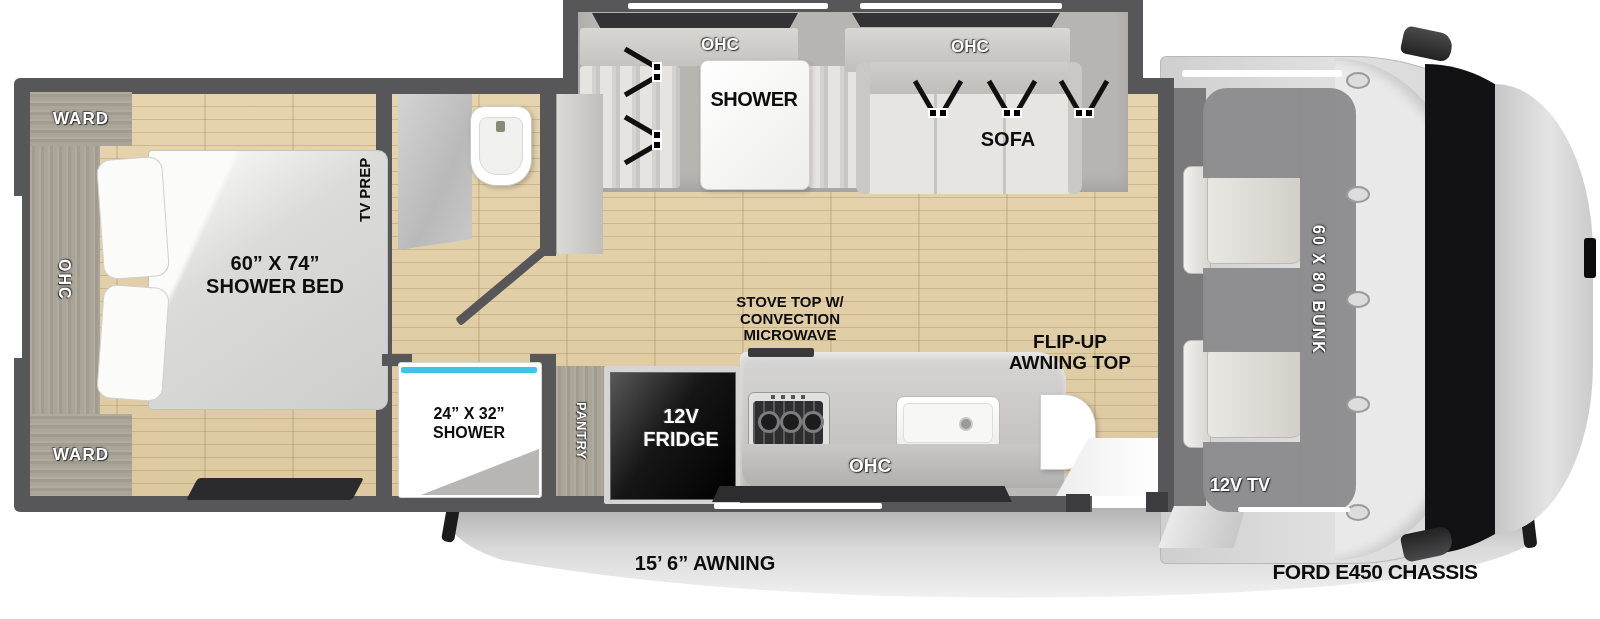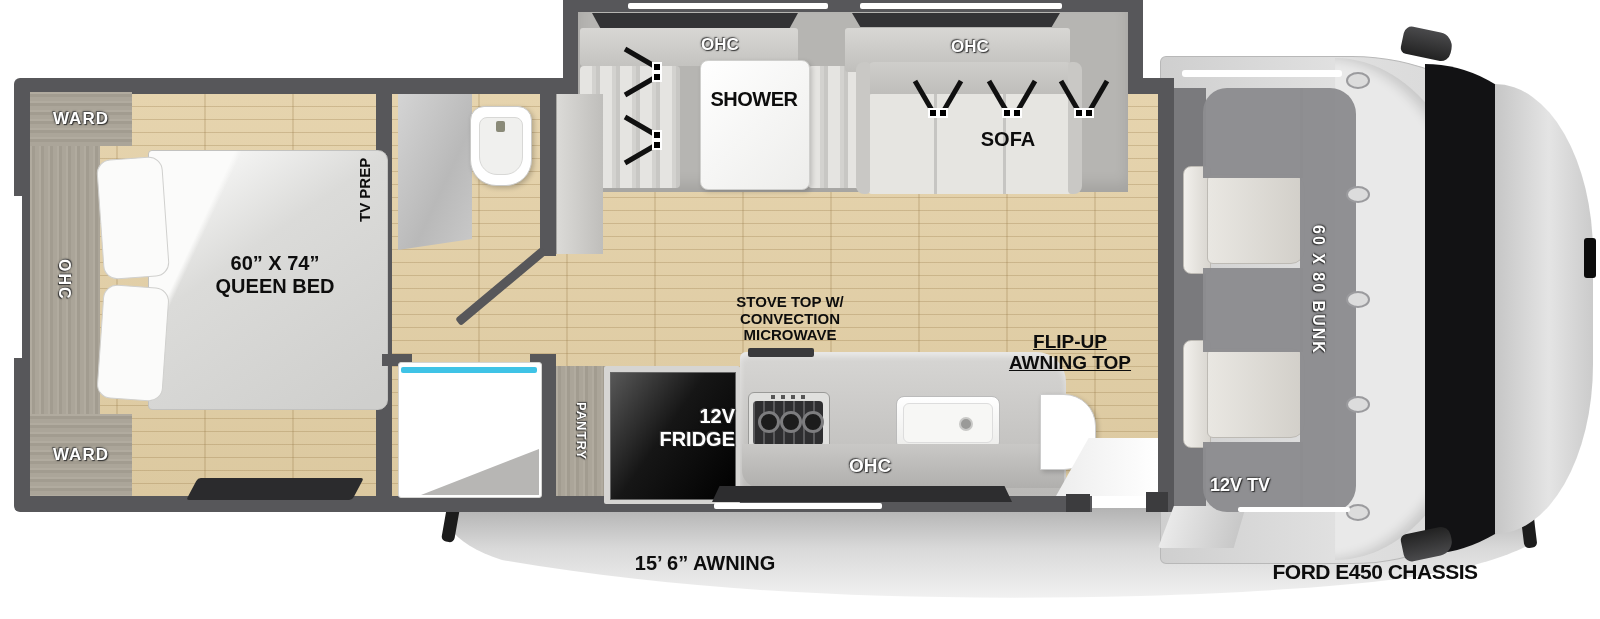--- a/index.html
+++ b/index.html
@@ -64,21 +64,21 @@
     <span>WARD</span>
   </div>
 
   <div class="abs" style="left:148px;top:150px;width:238px;height:258px;background:linear-gradient(145deg,#f2f2f1 16%,#dbdbd9 40%,#cfcfcd 95%);border:1px solid #c2c2c0;border-radius:4px 10px 10px 4px;">
     <div class="abs" style="left:0;top:0;width:100%;height:100%;background:linear-gradient(115deg,#fbfbfa 0 24%,rgba(255,255,255,0) 26%);border-radius:4px 10px 10px 4px;"></div>
   </div>
   <div class="abs" style="left:100px;top:158px;width:64px;height:118px;background:#fbfbfa;border:1px solid #d0d0ce;border-radius:14px;transform:rotate(-4deg);"></div>
   <div class="abs" style="left:100px;top:286px;width:64px;height:112px;background:#fbfbfa;border:1px solid #d0d0ce;border-radius:14px;transform:rotate(4deg);"></div>
   <div class="abs blabel" style="left:175px;top:252px;width:200px;font-size:20px;line-height:1.15;text-align:center;">
     <div>60” X 74”</div>
-    <div>QUEEN BED</div>
+    <div>SHOWER BED</div>
   </div>
   <div class="abs" style="left:192px;top:478px;width:166px;height:22px;background:#2b2b2d;border-radius:3px;transform:skewX(-28deg);"></div>
   <div class="abs vtext vflip blabel" style="left:350px;top:140px;width:28px;height:100px;font-size:15px;">TV PREP</div>
 
   <div class="abs wood" style="left:392px;top:94px;width:766px;height:402px;"></div>
   <div class="wall" style="left:382px;top:78px;width:196px;height:16px;"></div>
   <div class="wall" style="left:1128px;top:78px;width:46px;height:16px;"></div>
   <div class="wall" style="left:1158px;top:78px;width:16px;height:434px;"></div>
   <div class="wall" style="left:382px;top:496px;width:710px;height:16px;"></div>
   <div class="wall" style="left:1146px;top:496px;width:28px;height:16px;"></div>
@@ -146,27 +146,31 @@
   <div class="wall" style="left:458px;top:318px;width:112px;height:9px;border-radius:3px;transform-origin:left center;transform:rotate(-40deg);"></div>
   <div class="abs" style="left:556px;top:94px;width:46px;height:160px;background:linear-gradient(90deg,#dbdad7,#bfbebb);border-left:1px solid #a7a6a3;"></div>
 
   <div class="wall" style="left:382px;top:354px;width:30px;height:12px;"></div>
   <div class="wall" style="left:530px;top:354px;width:26px;height:12px;"></div>
   <div class="wall" style="left:540px;top:354px;width:16px;height:158px;"></div>
   <div class="abs" style="left:398px;top:362px;width:142px;height:134px;background:#fff;border:1px solid #d5d5d3;border-radius:3px;">
     <div class="abs" style="left:2px;top:4px;width:136px;height:6px;background:var(--shower-glass,#3fc3e6);border-radius:2px;"></div>
     <div class="abs" style="left:22px;top:68px;width:118px;height:64px;background:#b7b6b4;clip-path:polygon(0 100%,100% 28%,100% 100%);"></div>
   </div>
+  <div class="abs blabel" style="left:404px;top:404px;width:130px;font-size:16px;line-height:1.2;text-align:center;">
+    <div>24” X 32”</div>
+    <div>SHOWER</div>
+  </div>
 
   <div class="abs cabwood-v" style="left:556px;top:366px;width:50px;height:130px;"></div>
   <div class="abs vtext wlabel" style="left:566px;top:388px;width:30px;height:86px;font-size:13px;letter-spacing:1px;">PANTRY</div>
 
   <div class="abs" style="left:604px;top:366px;width:136px;height:138px;background:#d6d5d3;border-radius:2px;"></div>
   <div class="abs" style="left:610px;top:372px;width:124px;height:126px;background:linear-gradient(125deg,#585858 0%,#161616 45%,#000 100%);border:1px solid #666;">
-    <div class="abs wlabel" style="left:0;top:32px;width:100%;font-size:20px;line-height:1.15;text-align:right;">
+    <div class="abs wlabel" style="left:8px;top:32px;width:100%;font-size:20px;line-height:1.15;text-align:center;">
       <div>12V</div>
       <div>FRIDGE</div>
     </div>
   </div>
 
   <div class="abs" style="left:740px;top:352px;width:326px;height:144px;background:linear-gradient(180deg,#d7d6d4,#bab9b7);border-radius:6px 30px 2px 2px;box-shadow:inset 0 4px 6px rgba(255,255,255,.5);"></div>
   <div class="abs" style="left:748px;top:348px;width:66px;height:9px;background:#3a3a3c;border-radius:2px;"></div>
 
   <div class="abs" style="left:748px;top:392px;width:80px;height:58px;background:#e0e0de;border:1px solid #9a9a98;border-radius:6px;">
     <div class="abs" style="left:4px;top:8px;width:70px;height:44px;background:#2e2e30;border-radius:4px;background-image:repeating-linear-gradient(90deg,#5a5a5c 0 2px,rgba(0,0,0,0) 2px 10px);"></div>
@@ -180,21 +184,21 @@
     <div class="abs" style="left:6px;top:6px;width:88px;height:38px;background:#f7f7f5;border:1px solid #ddd;border-radius:6px;"></div>
     <div class="abs" style="left:62px;top:20px;width:10px;height:10px;border-radius:50%;background:#9a9a98;border:2px solid #c9c9c7;"></div>
   </div>
 
   <div class="abs" style="left:742px;top:444px;width:322px;height:44px;background:linear-gradient(180deg,#c9c8c6,#b0afad);border-radius:0 0 4px 18px;"></div>
   <div class="abs wlabel center" style="left:820px;top:452px;width:100px;height:28px;font-size:19px;">OHC</div>
   <div class="abs" style="left:712px;top:486px;width:300px;height:16px;background:#2d2d2f;clip-path:polygon(2.5% 0,97.5% 0,100% 100%,0 100%);"></div>
   <div class="abs" style="left:714px;top:503px;width:168px;height:6px;background:#fff;border-radius:2px;"></div>
 
   <div class="abs" style="left:1040px;top:394px;width:54px;height:74px;background:#fff;border:1px solid #ccc;border-radius:0 32px 32px 0;box-shadow:2px 2px 5px rgba(0,0,0,.2);"></div>
-  <div class="abs blabel" style="left:972px;top:332px;width:196px;font-size:19px;line-height:1.1;text-align:center;text-decoration:underline;">
+  <div class="abs blabel" style="left:972px;top:332px;width:196px;font-size:19px;line-height:1.1;text-align:center;">
     <div>FLIP-UP</div>
     <div>AWNING TOP</div>
   </div>
 
   <div class="abs blabel" style="left:700px;top:294px;width:180px;font-size:15px;line-height:1.1;text-align:center;">
     <div>STOVE TOP W/</div>
     <div>CONVECTION</div>
     <div>MICROWAVE</div>
   </div>
 

